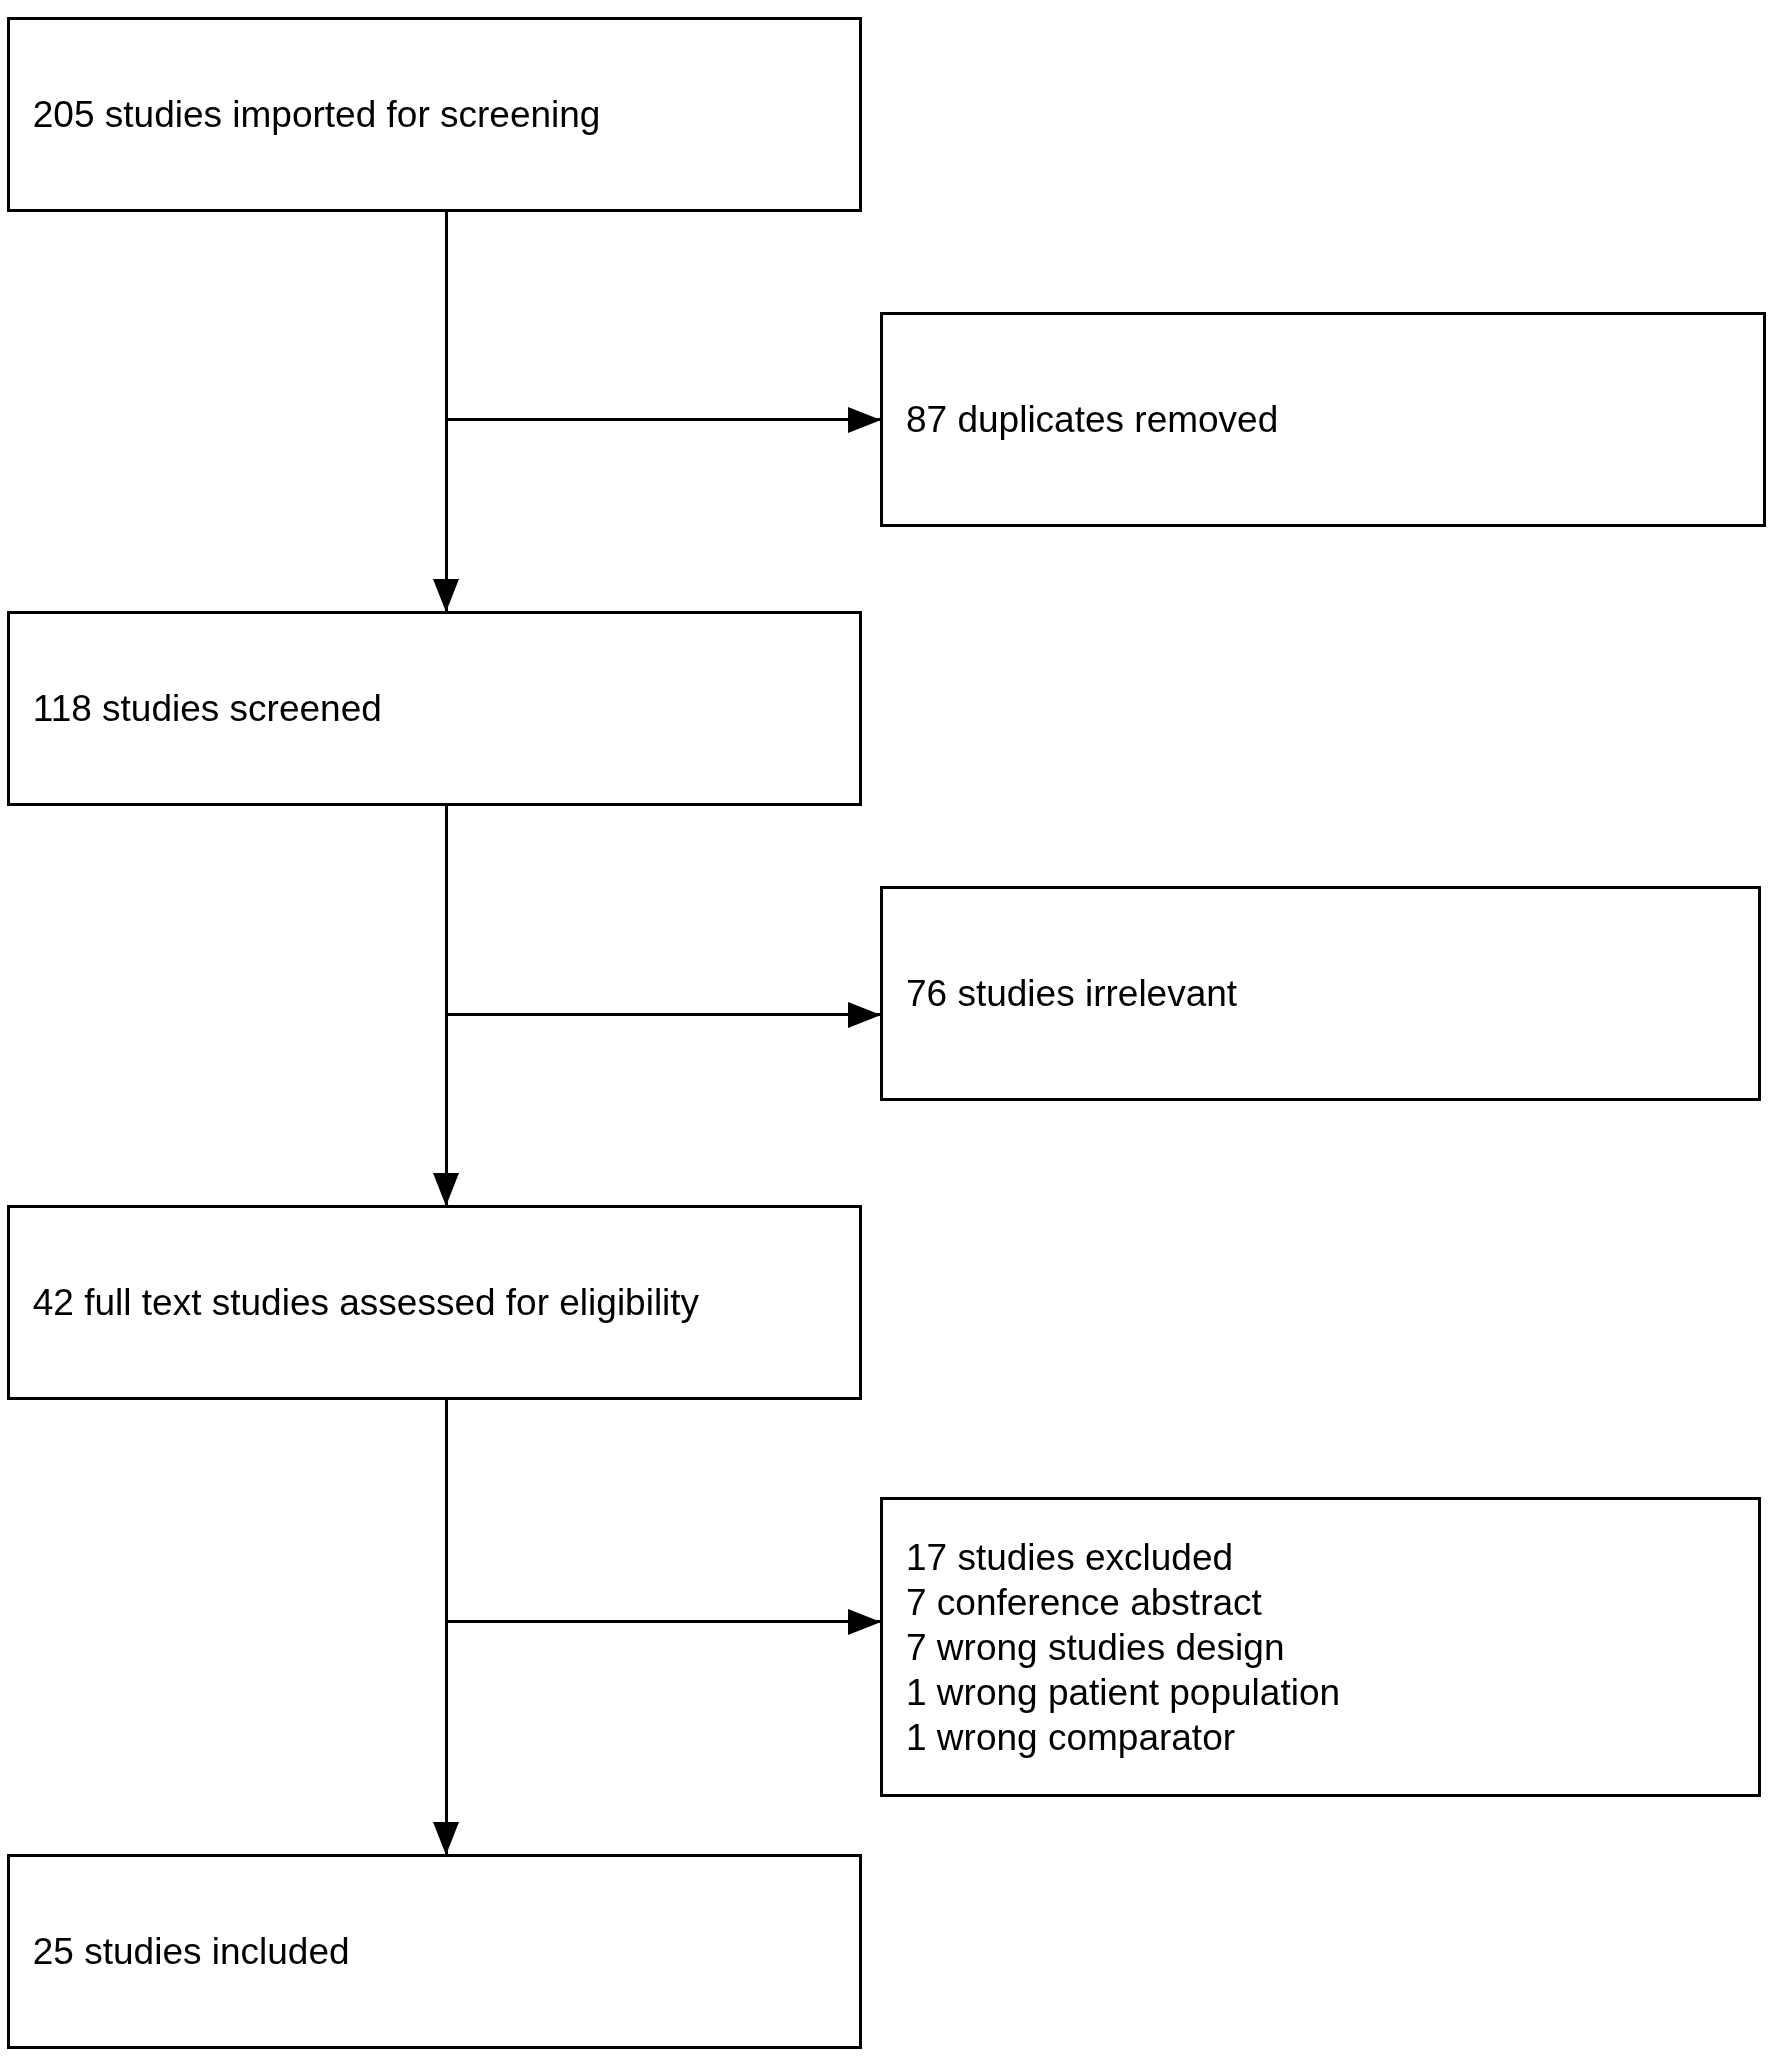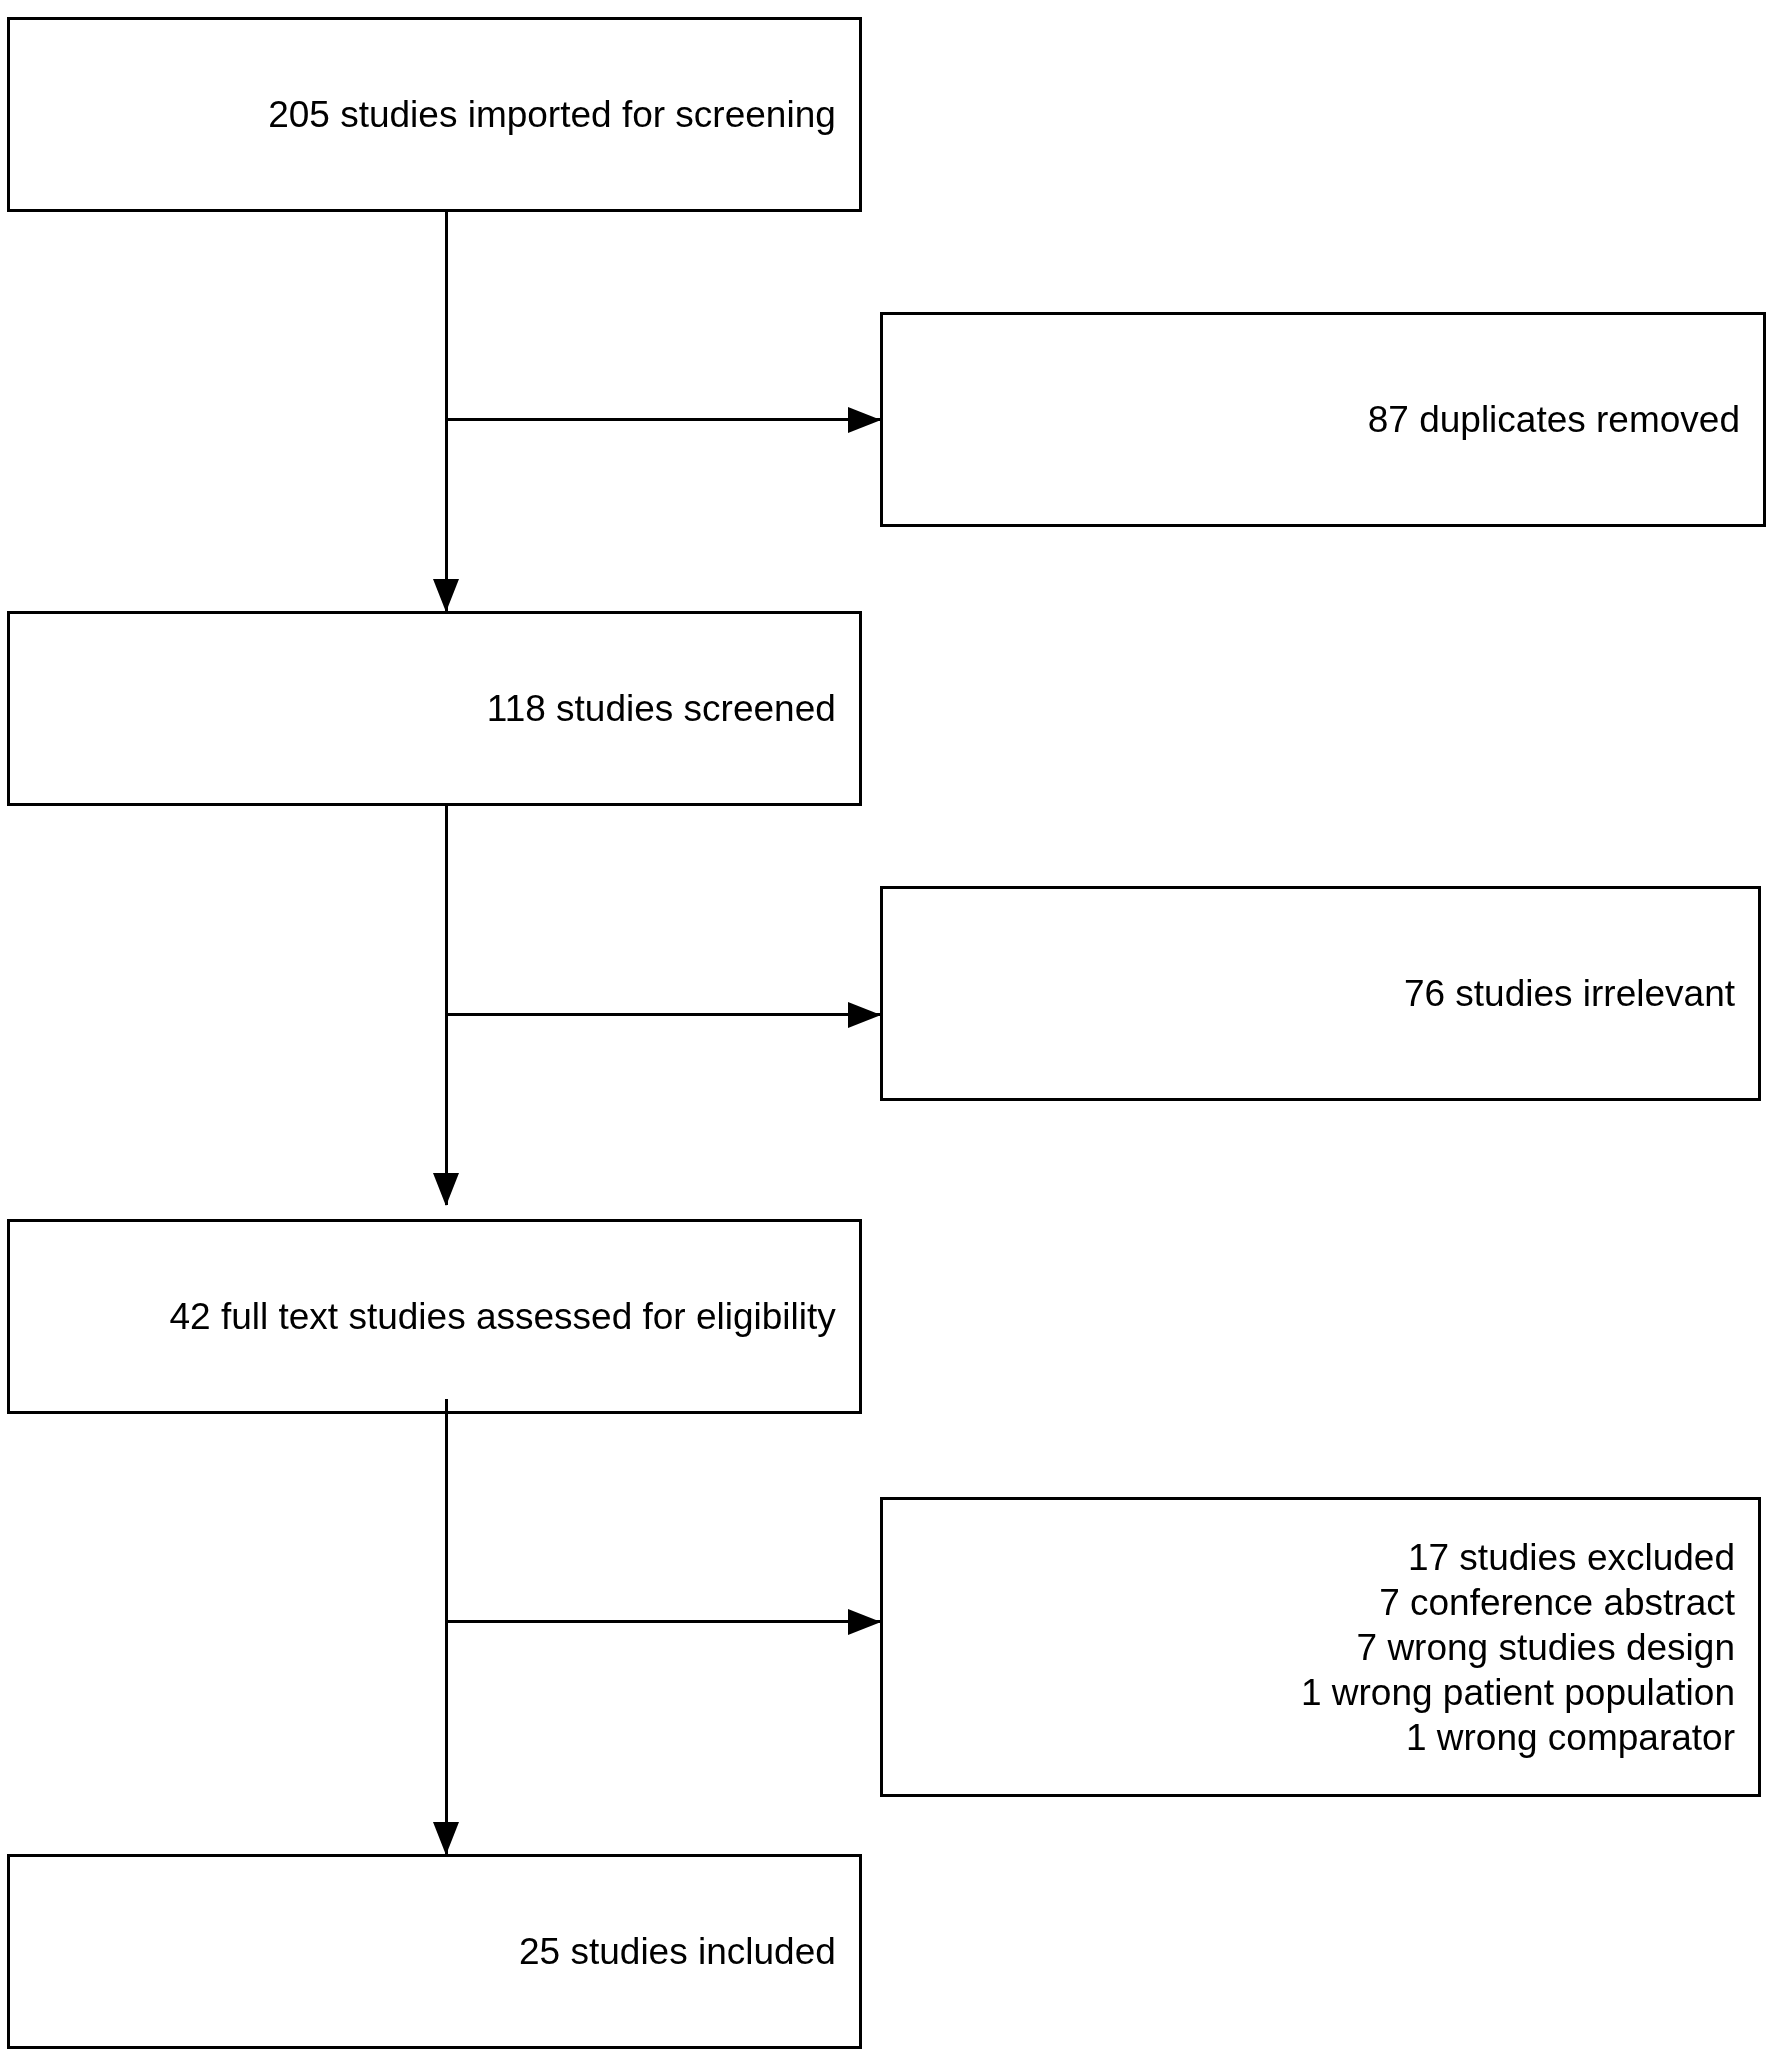--- a/index.html
+++ b/index.html
@@ -15,33 +15,33 @@
     font-family: "Liberation Sans", "DejaVu Sans", sans-serif;
     color: #000000;
   }
   .box {
     position: absolute;
     box-sizing: border-box;
     border: 3.4px solid #000000;
     background: #ffffff;
     display: flex;
     flex-direction: column;
-    align-items: flex-end;
+    align-items: flex-start;
     justify-content: center;
     text-align: center;
     font-size: 37px;
     line-height: 45px;
     color: #000000;
   }
   .box .label { display: block; padding: 0 23px; }
 
   
   #box-imported  { left: 6.8px;   top: 17px;   width: 855px; height: 195px; }
   #box-screened  { left: 6.8px;   top: 611px; width: 855px; height: 195px; }
-  #box-fulltext  { left: 6.8px;   top: 1205px; width: 855px; height: 195px; margin-top: 14px; }
+  #box-fulltext  { left: 6.8px;   top: 1205px; width: 855px; height: 195px; }
   #box-included  { left: 6.8px;   top: 1854px; width: 855px; height: 195px; }
 
   
   #box-duplicates { left: 880px; top: 312px;  width: 886px; height: 215px; }
   #box-irrelevant { left: 880px; top: 886px; width: 881px; height: 215px; }
   #box-excluded   { left: 880px; top: 1497px; width: 881px; height: 300px; }
 
   
   .vline {
     position: absolute;

